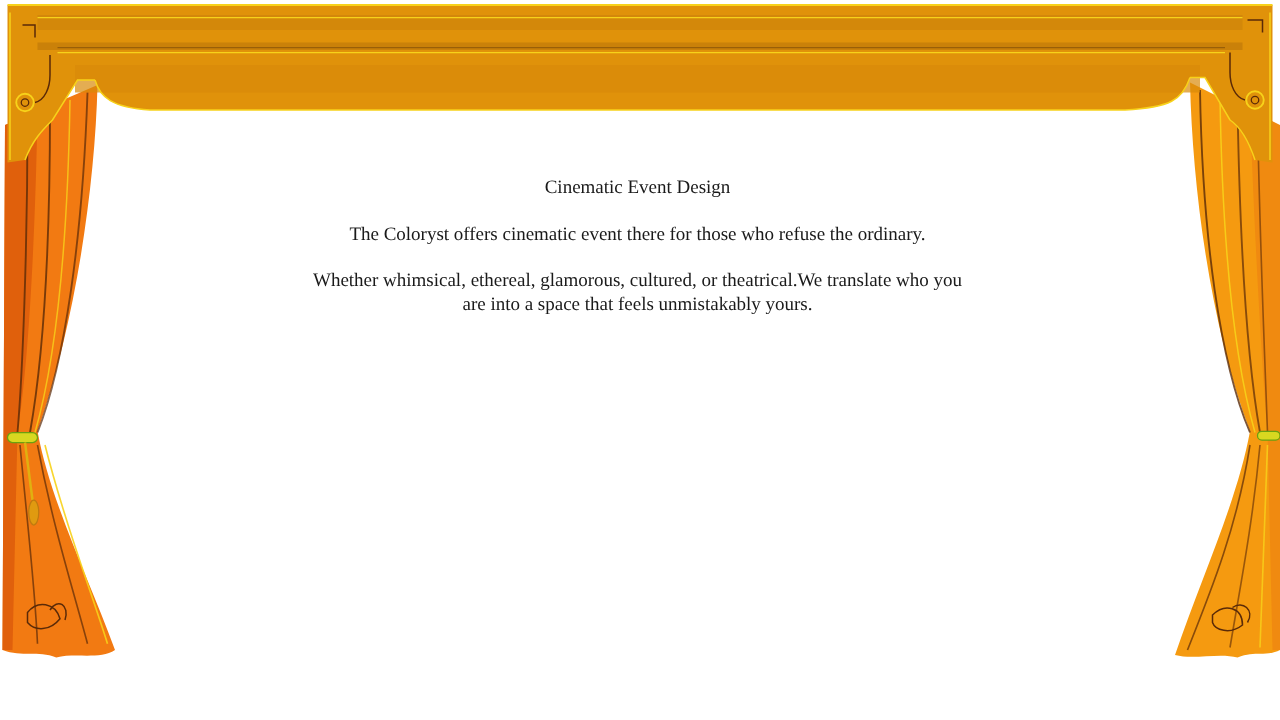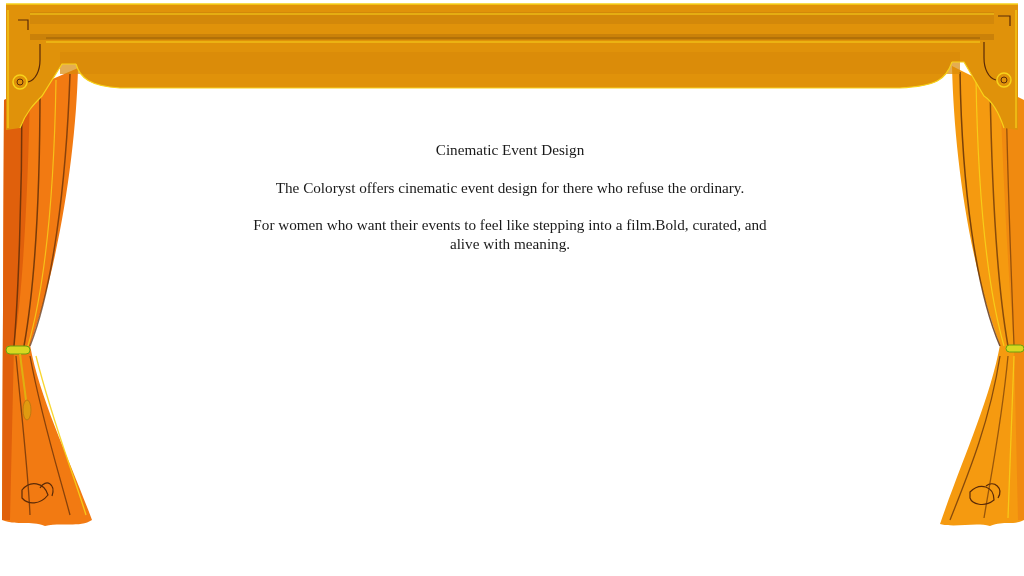--- a/index.html
+++ b/index.html
@@ -111,17 +111,17 @@
       <path d="M998,16 L1010,16 L1010,26" stroke="#5a2a08" stroke-width="1.2" fill="none"></path>
       <circle cx="1004" cy="80" r="7" fill="none" stroke="#f7d21a" stroke-width="1.5"></circle>
       <circle cx="1004" cy="80" r="3" fill="none" stroke="#5a2a08" stroke-width="1"></circle>
       <path d="M996,80 C988,78 984,68 984,58 L984,42" stroke="#5a2a08" stroke-width="1.2" fill="none"></path>
       <path d="M1004,128 C998,110 990,100 984,96 L964,62 L952,62" stroke="#f7d21a" stroke-width="1.2" fill="none"></path>
     </g>
   </svg>
 
   <div class="content">
     <h1>Cinematic Event Design</h1>
-    <p>The Coloryst offers cinematic event design for there who refuse the ordinary.</p>
-    <p>For women who want their events to feel like stepping into a film.Bold, curated, and alive with meaning.</p>
+    <p>The Coloryst offers cinematic event there for those who refuse the ordinary.</p>
+    <p>Whether whimsical, ethereal, glamorous, cultured, or theatrical.We translate who you are into a space that feels unmistakably yours.</p>
   </div>
 
 </div>
 
 </body></html>

